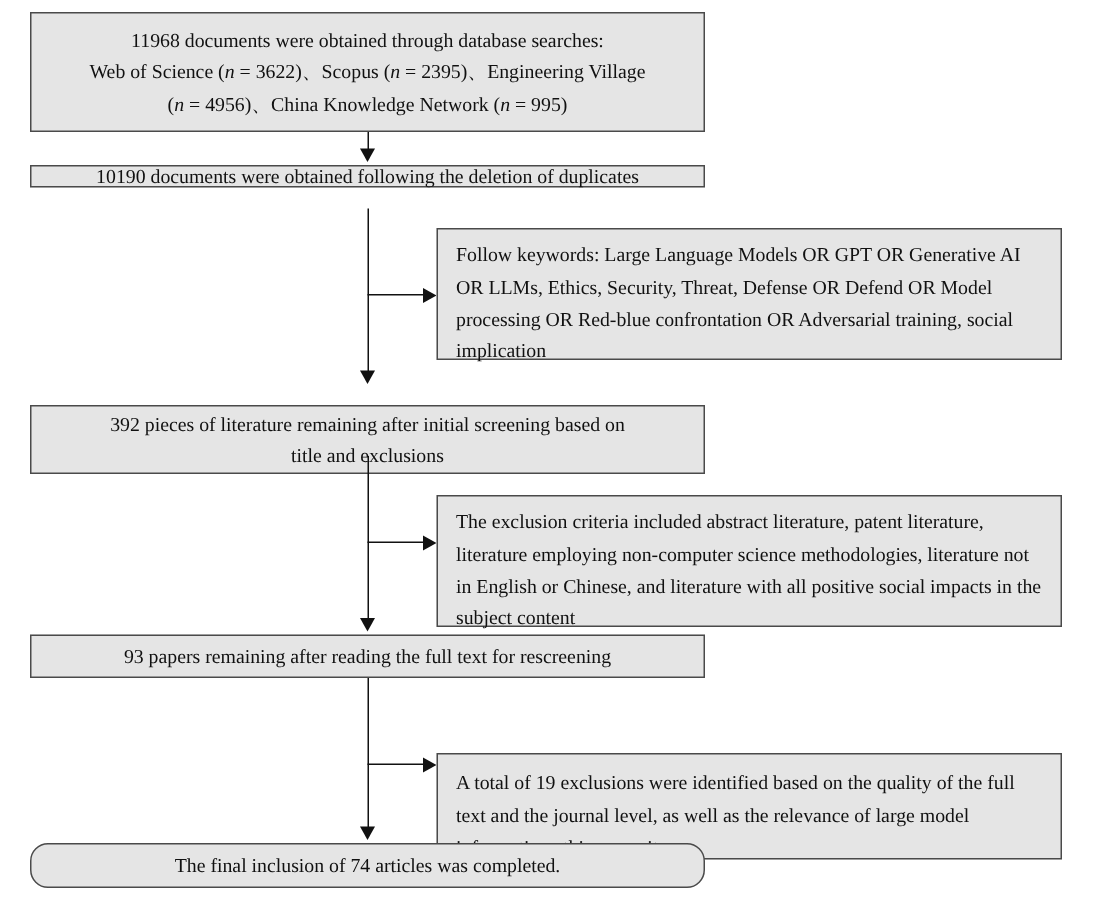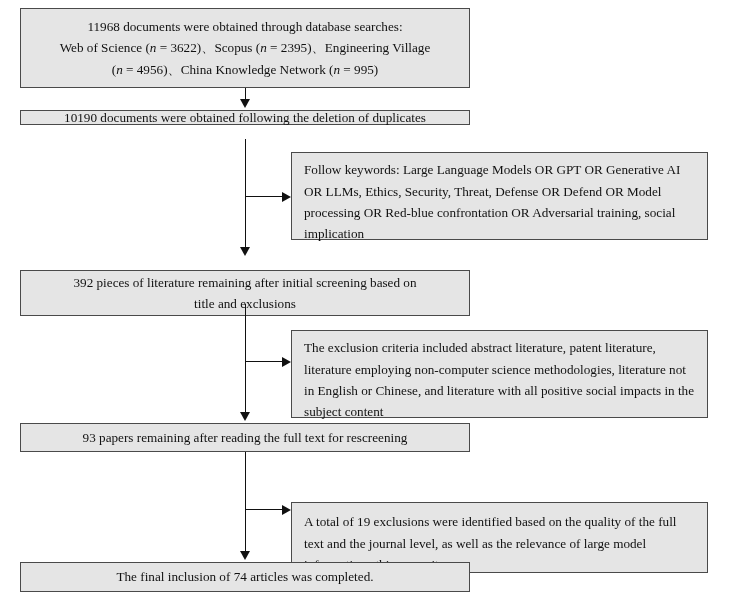--- a/index.html
+++ b/index.html
@@ -129,17 +129,17 @@
 
   <div class="vline" style="top:452px; height:100px;"></div>
   <div class="hline" style="left:245px; top:509px; width:38px;"></div>
   <div class="arrow-right" style="left:282px; top:505px;"></div>
   <div class="arrow-down" style="top:551px;"></div>
 
   <div class="box side" id="box-side-2" style="top:474px; height:71px;margin-top:28px;">
     <div class="line">A total of 19 exclusions were identified based on the quality of the full text and the journal level, as well as the relevance of large model information ethics security</div>
   </div>
 
-  <div class="box main" id="box-main-4" style="top:562px; height:30px;">
+  <div class="box main" id="box-main-4" style="top:562px; height:30px;border-radius:12px;">
     <div class="line">The final inclusion of 74 articles was completed.</div>
   </div>
 
 </div>
 
 </body></html>

